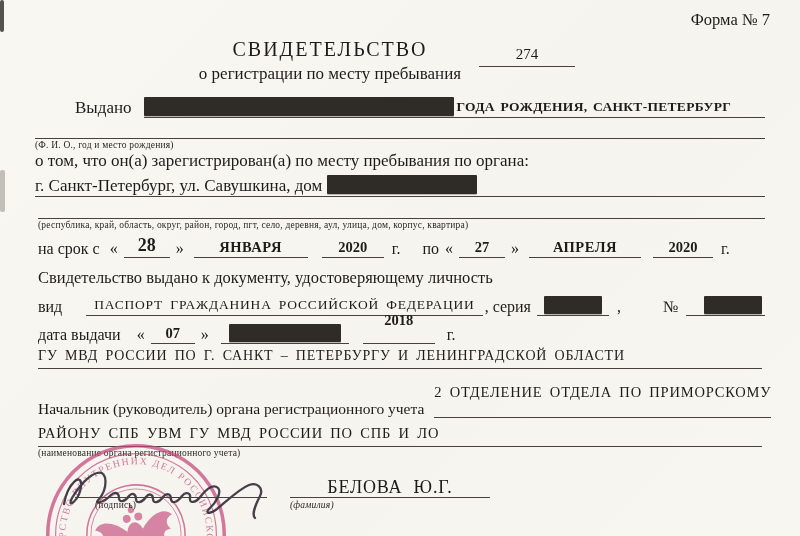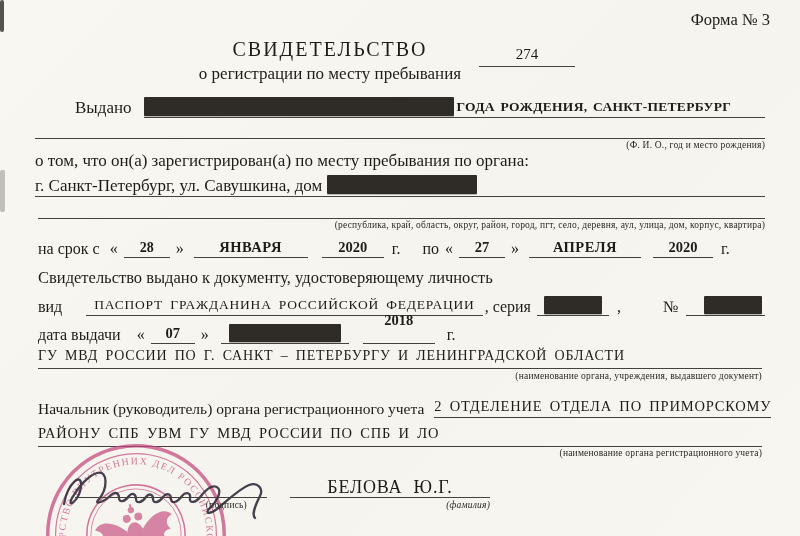--- a/index.html
+++ b/index.html
@@ -4,39 +4,39 @@
 <style>
   html,body{margin:0;padding:0;}
   .page{
     position:relative;width:800px;height:536px;overflow:hidden;
     background:linear-gradient(135deg,#f9f7f2 0%,#f6f4ee 55%,#f8f6f0 100%);
     font-family:"Liberation Serif", serif;color:#1e1c19;
   }
   .abs{position:absolute;}
   .row{display:flex;align-items:flex-end;}
   .ul{border-bottom:1.4px solid #45423d;}
-  .cap{font-size:9.5px;color:#2a2824;text-align:right;letter-spacing:.2px;white-space:nowrap;}
+  .cap{font-size:9.5px;color:#2a2824;text-align:left;letter-spacing:.2px;white-space:nowrap;}
   .redact{background:#2f2c27;height:19px;border-radius:1px;box-shadow:0 1px 0 rgba(0,0,0,.25);}
   .caps{letter-spacing:.8px;word-spacing:3px;}
   .b{font-weight:bold;}
   .ctr{text-align:center;}
   .t17{font-size:17px;}
   .t16{font-size:16px;}
   .nowrap{white-space:nowrap;}
   .artifact{background:#55534f;border-radius:2px;}
 </style>
 </head>
 <body>
 
 <div class="page">
 
   <div class="abs artifact" style="left:0;top:6;width:4px;height:32px;"></div>
   <div class="abs" style="left:0;top:170px;width:5px;height:42px;background:#aba79f;opacity:.7;border-radius:2px;"></div>
 
-  <div class="abs" style="right:30px;top:10px;font-size:16.5px;">Форма № 3</div>
+  <div class="abs" style="right:30px;top:10px;font-size:16.5px;">Форма № 7</div>
 
   <div class="abs ctr" style="left:175px;top:38px;width:310px;font-size:20px;letter-spacing:2px;">СВИДЕТЕЛЬСТВО</div>
   <div class="abs ul ctr" style="left:479px;top:46px;width:96px;height:20px;font-size:15px;">274</div>
   <div class="abs ctr" style="left:165px;top:64px;width:330px;font-size:17px;">о регистрации по месту пребывания</div>
 
   <div class="abs row" style="left:75px;top:94px;width:690px;height:24px;">
     <span class="t17" style="margin-right:12px;">Выдано</span>
     <div class="ul row" style="flex:1;height:24px;">
       <div class="redact" style="width:310px;margin-right:3px;margin-bottom:1px;"></div>
       <span class="b nowrap" style="font-size:13.5px;letter-spacing:.3px;word-spacing:2px;padding-bottom:2px;">ГОДА РОЖДЕНИЯ, САНКТ-ПЕТЕРБУРГ</span>
@@ -50,21 +50,21 @@
   <div class="abs ul row" style="left:35px;top:172px;width:730px;height:24px;">
     <span class="t17 nowrap" style="margin-right:5px;">г. Санкт-Петербург, ул. Савушкина, дом</span>
     <div class="redact" style="width:150px;margin-bottom:2px;"></div>
   </div>
   <div class="abs ul" style="left:38px;top:198px;width:727px;height:20px;"></div>
   <div class="abs cap" style="left:38px;top:220px;width:727px;">(республика, край, область, округ, район, город, пгт, село, деревня, аул, улица, дом, корпус, квартира)</div>
 
   <div class="abs row t16" style="left:38px;top:234px;width:727px;height:24px;">
     <span class="nowrap">на срок с</span>
     <span style="margin:0 6px 0 10px;">«</span>
-    <span class="ul ctr b" style="width:46px;font-size:14px;padding-bottom:1px;">28</span>
+    <span class="ul ctr b" style="width:46px;font-size:18px;padding-bottom:1px;">28</span>
     <span style="margin:0 10px 0 6px;">»</span>
     <span class="ul ctr b" style="width:114px;font-size:14.5px;padding-bottom:1px;letter-spacing:.5px;">ЯНВАРЯ</span>
     <span class="ul ctr b" style="width:62px;font-size:14.5px;padding-bottom:1px;margin-left:14px;">2020</span>
     <span style="margin-left:8px;">г.</span>
     <span style="margin-left:22px;">по</span>
     <span style="margin:0 6px 0 6px;">«</span>
     <span class="ul ctr b" style="width:46px;font-size:14.5px;padding-bottom:1px;">27</span>
     <span style="margin:0 10px 0 6px;">»</span>
     <span class="ul ctr b" style="width:112px;font-size:14.5px;padding-bottom:1px;letter-spacing:.5px;">АПРЕЛЯ</span>
     <span class="ul ctr b" style="width:60px;font-size:14.5px;padding-bottom:1px;margin-left:12px;">2020</span>
@@ -95,25 +95,24 @@
     <div class="ul row" style="width:128px;height:24px;justify-content:center;">
       <div class="redact" style="width:112px;height:18px;margin-bottom:1px;"></div>
     </div>
     <span class="ul ctr b" style="width:72px;font-size:14.5px;padding-bottom:14px;margin-left:14px;">2018</span>
     <span style="margin-left:12px;">г.</span>
   </div>
 
   <div class="abs ul" style="left:38px;top:346px;width:724px;height:22px;">
     <span class="caps nowrap" style="font-size:14px;text-align:right;">ГУ МВД РОССИИ ПО Г. САНКТ – ПЕТЕРБУРГУ И ЛЕНИНГРАДСКОЙ ОБЛАСТИ</span>
   </div>
-  <div class="abs cap" style="left:38px;top:371px;width:724px;">(наименование органа, учреждения, выдавшего документ)</div>
 
   <div class="abs row" style="left:38px;top:394px;width:724px;height:24px;">
     <span class="nowrap" style="font-size:15.5px;margin-right:10px;">Начальник (руководитель) органа регистрационного учета</span>
-    <span class="ul ctr caps nowrap" style="flex:1;font-size:14.5px;padding-bottom:2px;">2 ОТДЕЛЕНИЕ ОТДЕЛА ПО ПРИМОРСКОМУ</span>
+    <span class="ul ctr caps nowrap" style="flex:1;font-size:14.5px;padding-bottom:16px;">2 ОТДЕЛЕНИЕ ОТДЕЛА ПО ПРИМОРСКОМУ</span>
   </div>
   <div class="abs ul" style="left:38px;top:424px;width:724px;height:22px;">
     <span class="caps nowrap" style="font-size:14.5px;">РАЙОНУ СПБ УВМ ГУ МВД РОССИИ ПО СПБ И ЛО</span>
   </div>
   <div class="abs cap" style="left:38px;top:448px;width:724px;">(наименование органа регистрационного учета)</div>
 
   <svg class="abs" style="left:38px;top:436px;" width="196" height="196" viewBox="-100 -100 200 200">
     <g transform="rotate(-12)" opacity="0.72" stroke="#c4487c" fill="none">
       <circle r="90" stroke-width="3.6"></circle>
       <circle r="82" stroke-width="1.2"></circle>

